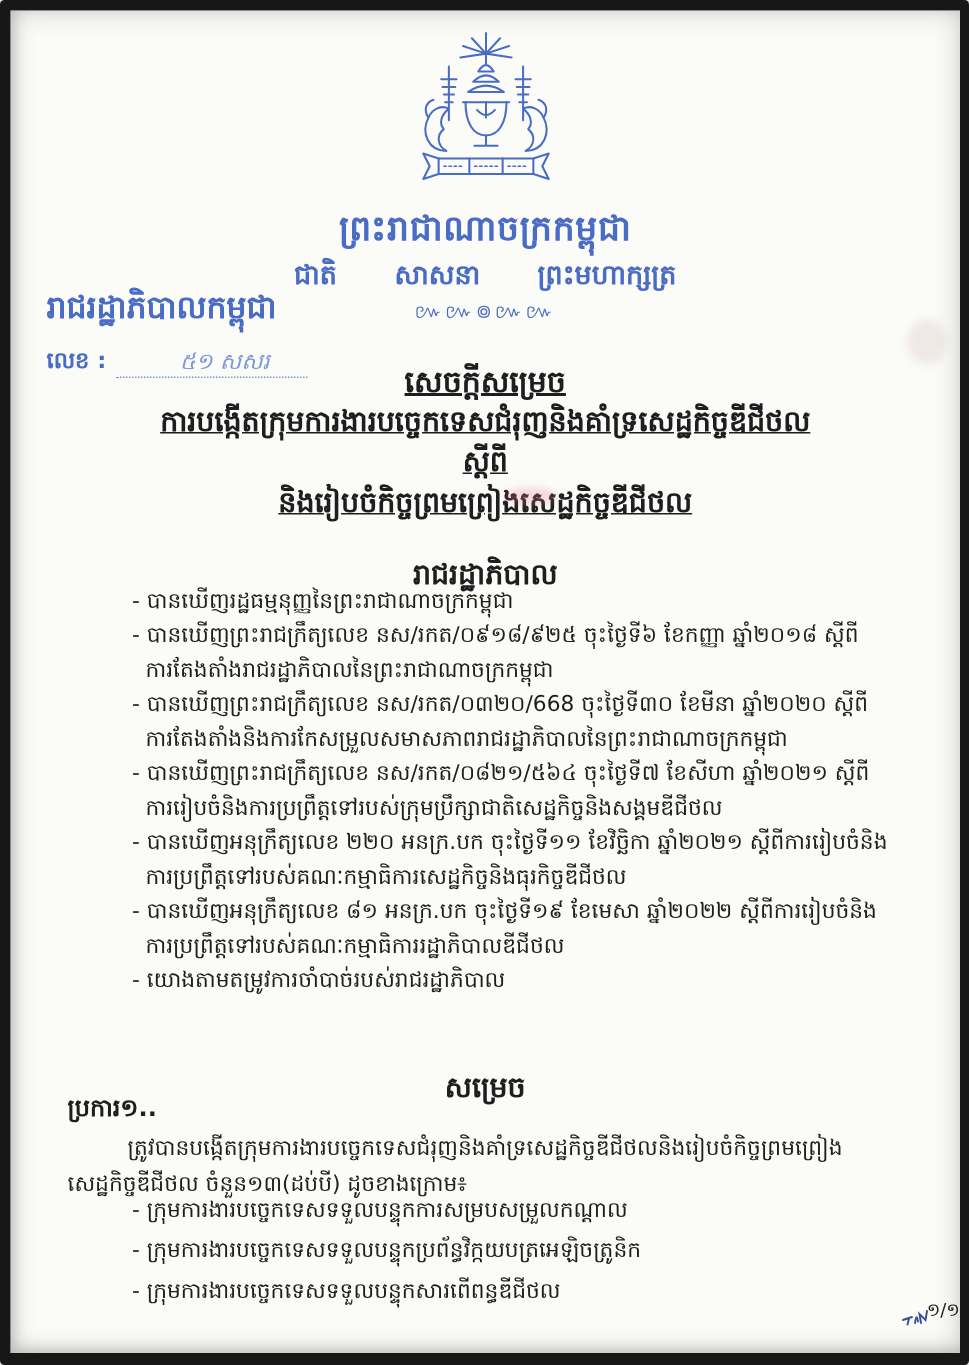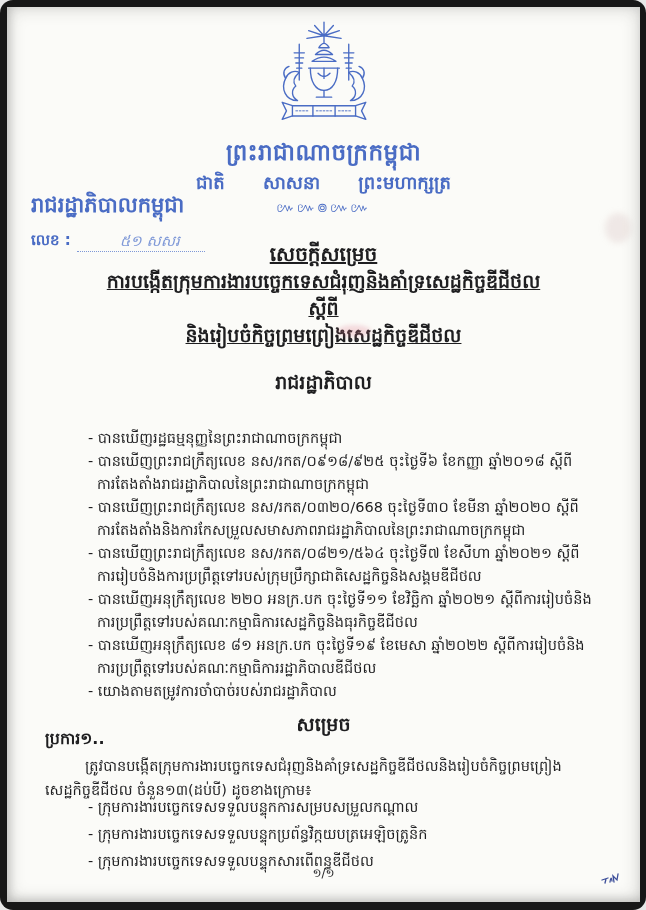--- a/index.html
+++ b/index.html
@@ -10,21 +10,21 @@
     --frame:#171717;
   }
   *{margin:0;padding:0;box-sizing:border-box;}
   html,body{background:#e8e8e8;}
   body{font-family:"DejaVu Sans","Liberation Sans",sans-serif;}
   .canvas{
     width:646px;height:910px;
     background:var(--frame);
     padding:7px 6px 8px 7px;
     position:relative;
-    border-radius:13px;
+    border-radius:3px;
   }
   .page{
     width:100%;height:100%;
     background:var(--page-bg);
     position:relative;
     box-shadow:inset 0 0 18px rgba(40,40,40,.22), inset 3px -3px 8px rgba(60,60,60,.18);
     overflow:hidden;
   }
   
   .crest{position:absolute;top:10px;left:0;right:0;text-align:center;}
@@ -46,32 +46,32 @@
   
   .title-block{position:absolute;top:234px;left:0;right:0;text-align:center;
     color:var(--ink);font-weight:700;font-size:19px;line-height:27px;text-decoration:underline;}
   .title-block .big{font-size:20px;}
   .sec-head{position:absolute;left:0;right:0;text-align:center;color:var(--ink);
     font-weight:700;font-size:19px;margin-top:16px;}
   .sec-head.royal{top:347px;}
   .sec-head.decide{top:689px;}
   
   .citations{position:absolute;top:383px;left:81px;right:44px;color:var(--ink);
-    font-size:14.5px;line-height:23px;overflow-wrap:anywhere;margin-top:37px;}
+    font-size:14.5px;line-height:23px;overflow-wrap:anywhere;}
   .cite-line.cont{padding-left:9px;}
   
   .article-label{position:absolute;top:721px;left:38px;color:var(--ink);
     font-weight:700;font-size:16px;}
   .article-body{position:absolute;top:747px;left:38px;right:40px;color:var(--ink);
     font-size:14.5px;line-height:24px;overflow-wrap:anywhere;}
   .article-body .indent{padding-left:40px;}
   .wg-list{position:absolute;top:787px;left:81px;right:44px;color:var(--ink);
     font-size:14.5px;line-height:27px;overflow-wrap:anywhere;}
   
-  .page-num{position:absolute;top:858px;left:0;right:0;text-align:center;
+  .page-num{position:absolute;top:858px;left:0;right:0;text-align:right;
     color:var(--ink);font-size:12px;}
   .pen-mark{position:absolute;right:16px;bottom:12px;}
   
   .smudge-pink{position:absolute;top:318px;left:330px;width:34px;height:12px;
     background:rgba(225,120,140,.25);filter:blur(2px);border-radius:50%;}
   .smudge-gray{position:absolute;top:206px;left:598px;width:26px;height:30px;
     background:rgba(190,150,150,.18);filter:blur(3px);border-radius:50%;}
 </style>
 </head>
 <body>

